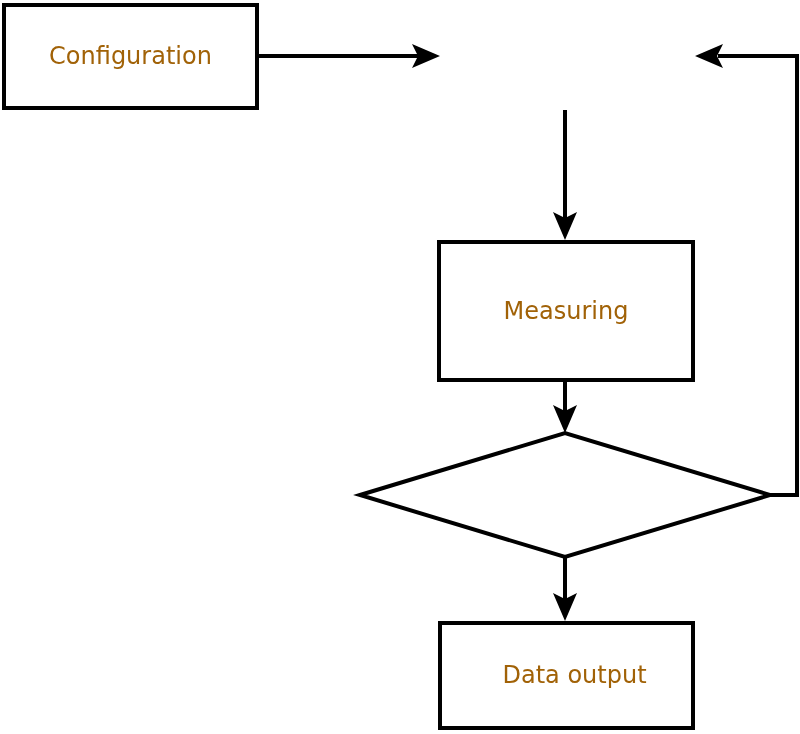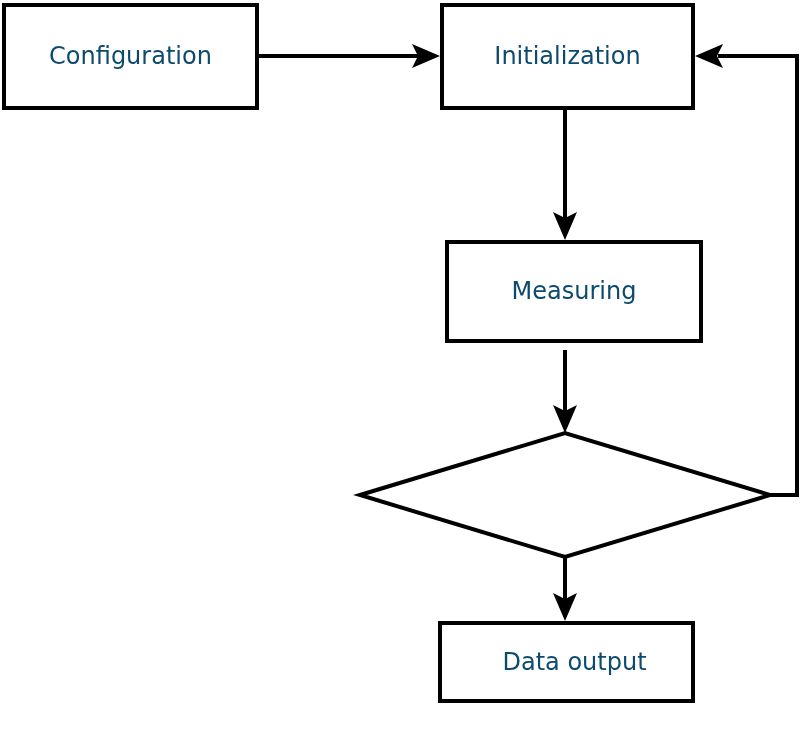--- a/index.html
+++ b/index.html
@@ -26,35 +26,35 @@
     box-sizing: border-box;
     background: #ffffff;
     border: 4px solid #000000;
     display: flex;
     align-items: center;
     justify-content: center;
   }
   .node-label, .diamond-label {
     font-size: 24px;
     line-height: 1.2;
-    color: #0c4a6e;
+    color: #a16207;
     white-space: nowrap;
     text-align: right;
   }
   .diamond-label-wrap {
     position: absolute;
     display: flex;
     align-items: center;
     justify-content: center;
   }
   
   #node-configuration { left: 2px;   top: 3px;   width: 257px; height: 107px; }
   #node-initialization{ left: 440px; top: 3px;   width: 255px; height: 107px; }
-  #node-measuring     { left: 437px; top: 240px; width: 258px; height: 103px; margin-left: 8px; }
-  #node-data-output   { left: 438px; top: 621px; width: 257px; height: 82px; padding-left: 16px; }
+  #node-measuring     { left: 437px; top: 240px; width: 258px; height: 142px; }
+  #node-data-output   { left: 438px; top: 621px; width: 257px; height: 109px; padding-left: 16px; }
   #diamond-label-wrap { left: 360px; top: 433px; width: 410px; height: 124px; }
   svg .edge {
     stroke: #000000;
     stroke-width: 4;
     fill: none;
   }
   svg .arrowhead {
     fill: #000000;
     stroke: none;
   }
@@ -86,23 +86,20 @@
     <path class="edge" d="M 770,495 L 797,495 L 797,56 L 718,56"></path>
     <polygon class="arrowhead" points="695,56 723,44 717,56 723,68"></polygon>
 
     <polygon class="decision" points="360,495 565,433 770,495 565,557"></polygon>
   </svg>
 
   <div class="node" id="node-configuration">
     <span class="node-label">Configuration</span>
   </div>
 
-  <div class="node" id="node-initialization">
-    <span class="node-label">Initialization</span>
-  </div>
 
   <div class="node" id="node-measuring">
     <span class="node-label">Measuring</span>
   </div>
 
   <div class="node" id="node-data-output">
     <span class="node-label">Data output</span>
   </div>
 
 

